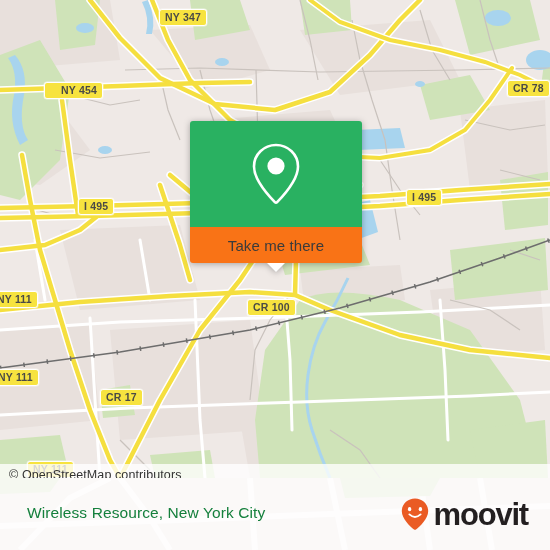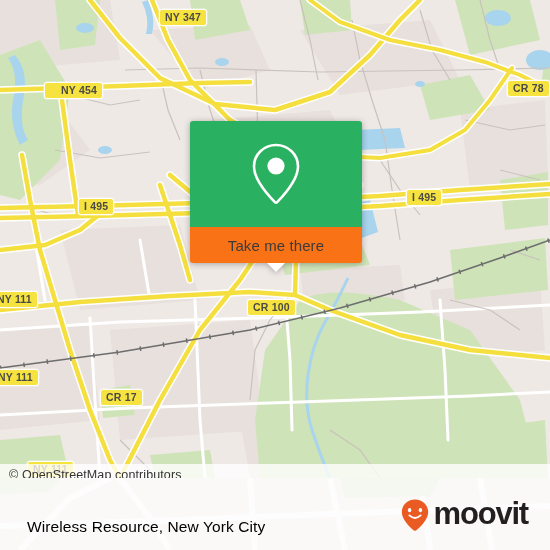--- a/index.html
+++ b/index.html
@@ -115,30 +115,31 @@
   }
   #footer-ghost {
     position: absolute;
     left: 0; top: 0;
     width: 550px; height: 72px;
     opacity: 0.18;
   }
   #footer-title {
     position: absolute;
     left: 27px;
-    top: 40px;
+    top: 26px;
     font-size: 15.5px;
-    color: #000000;
+    color: #15803d;
     letter-spacing: 0.1px;
   }
   #logo {
     position: absolute;
     right: 22px;
     top: 20px;
     display: flex;
+    align-items: center;
     height: 32px;
   }
   #logo-word {
     font-size: 31px;
     font-weight: bold;
     color: #231f20;
     letter-spacing: -1.2px;
     line-height: 31px;
     margin-left: 2px;
   }

